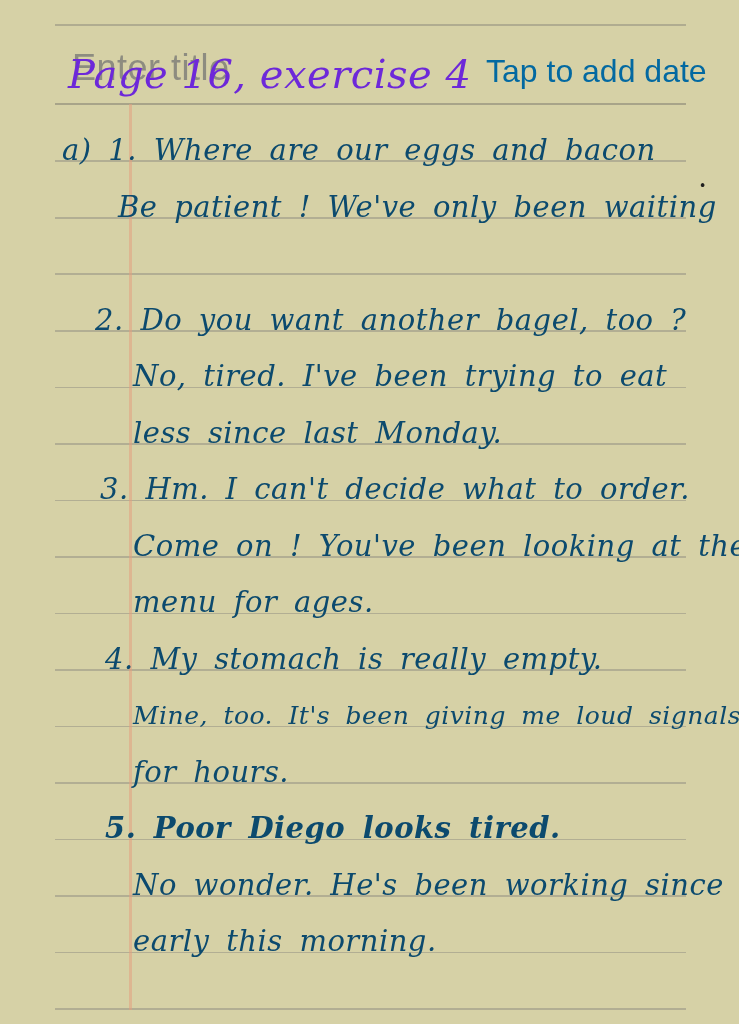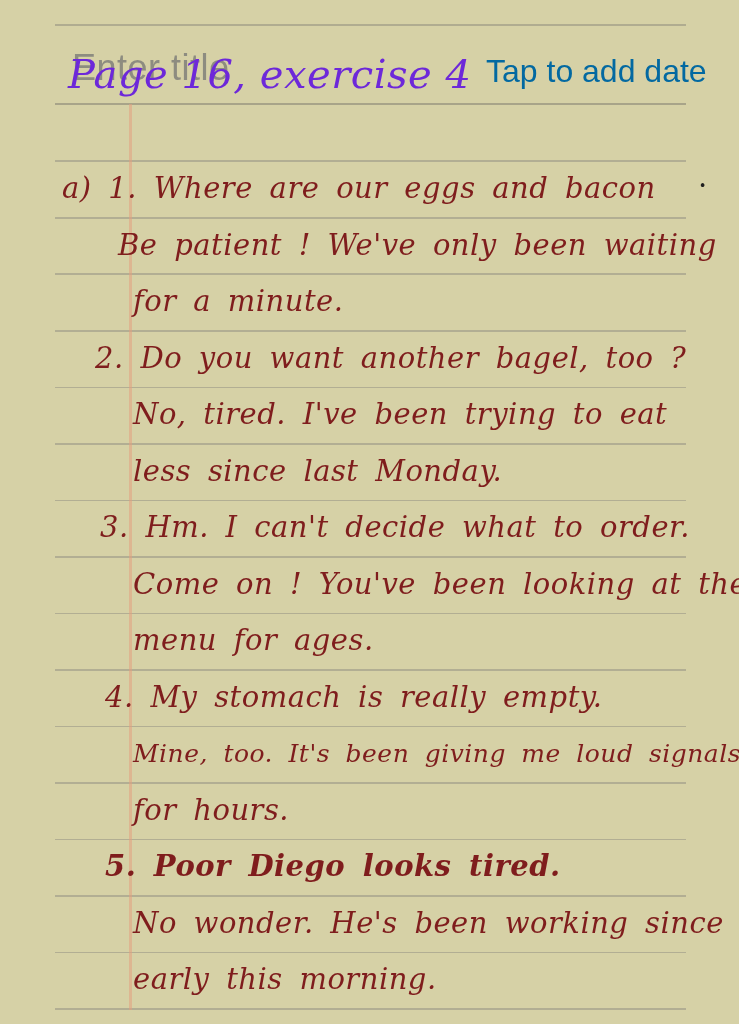--- a/index.html
+++ b/index.html
@@ -68,26 +68,25 @@
     color: #0369a1;
   }
 
   
   .hw {
     position: absolute;
     font-family: "DejaVu Serif", serif;
     font-style: italic;
     font-size: 29px;
     line-height: 40px;
-    color: #7f1d1d;
+    color: #0c4a6e;
     white-space: nowrap;
     letter-spacing: 0.5px;
     word-spacing: 7px;
     z-index: 3;
-    margin-top: 38px;
   }
   .hw.sm { font-size: 25px; }
   .hw-title {
     position: absolute;
     left: 68px;
     top: 50px;
     font-family: "DejaVu Serif", serif;
     font-style: italic;
     font-size: 40px;
     line-height: 48px;
@@ -116,21 +115,20 @@
   <div class="separator"></div>
   <div class="rules"></div>
   <div class="margin-line"></div>
 
   <div class="title-placeholder">Enter title</div>
   <div class="date-placeholder">Tap to add date</div>
   <div class="hw-title">Page 16, exercise 4</div>
 
   <div class="hw" style="left:62px;  top:130px;">a) 1. Where are our eggs and bacon</div>
   <div class="hw" style="left:118px; top:187px;">Be patient ! We've only been waiting</div>
-  <div class="hw" style="left:133px; top:243px;">for a minute.</div>
   <div class="hw" style="left:95px;  top:300px;">2. Do you want another bagel, too ?</div>
   <div class="hw" style="left:133px; top:356px;">No, tired. I've been trying to eat</div>
   <div class="hw" style="left:133px; top:413px;">less since last Monday.</div>
   <div class="hw" style="left:100px; top:469px;">3. Hm. I can't decide what to order.</div>
   <div class="hw" style="left:133px; top:526px;">Come on ! You've been looking at the</div>
   <div class="hw" style="left:133px; top:582px;">menu for ages.</div>
   <div class="hw" style="left:105px; top:639px;">4. My stomach is really empty.</div>
   <div class="hw sm" style="left:133px; top:696px;">Mine, too. It's been giving me loud signals</div>
   <div class="hw" style="left:133px; top:752px;">for hours.</div>
   <div class="hw" style="left:105px; top:808px;font-weight:bold;">5. Poor Diego looks tired.</div>

